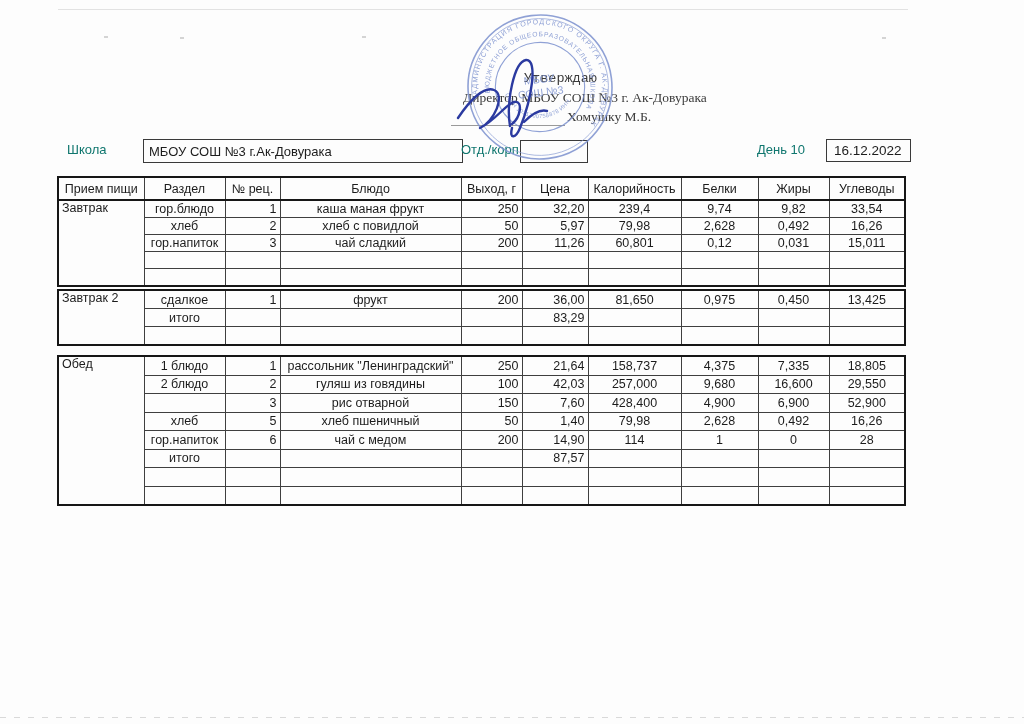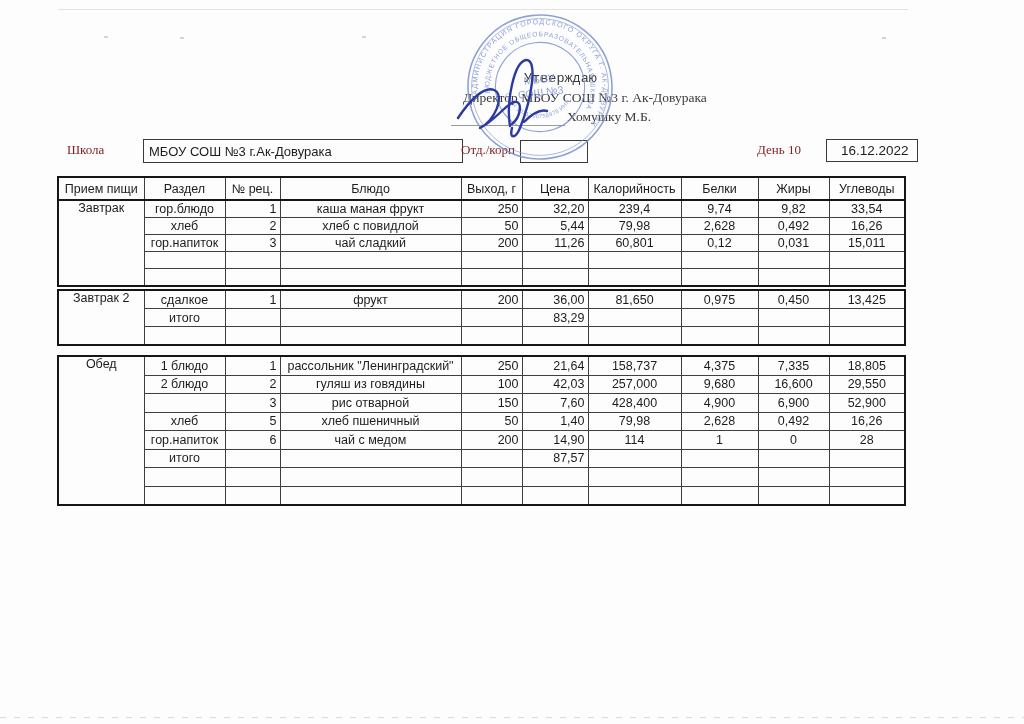--- a/index.html
+++ b/index.html
@@ -18,38 +18,38 @@
   .appr2{left:463px;top:90px;font-size:13.5px;}
   .appr3{left:567px;top:109px;font-size:13.5px;}
   .sig-underline{position:absolute;left:451px;top:125px;width:114px;height:1px;background:#9a9a9a;z-index:1;}
 
   
   .stamp{position:absolute;left:464px;top:11px;width:152px;height:152px;z-index:3;pointer-events:none;
     transform:rotate(-7deg);opacity:.85;}
   .signature{position:absolute;left:452px;top:48px;width:135px;height:100px;z-index:4;pointer-events:none;}
 
   
-  .lbl{position:absolute;font-size:13px;color:#7f1d1d;white-space:nowrap;z-index:1;font-family:Liberation Serif, serif;}
+  .lbl{position:absolute;font-size:13px;color:#0f766e;white-space:nowrap;z-index:1;}
   .vbox{position:absolute;border:1.5px solid #3a3a3a;background:transparent;z-index:1;
     font-size:13px;color:#1d1d1d;display:flex;align-items:center;white-space:nowrap;}
   .school-box{left:143px;top:139px;width:313px;height:22px;padding-left:5px;}
   .dept-box{left:520px;top:140px;width:66px;height:21px;}
-  .date-box{left:826px;top:139px;width:76px;height:21px;padding-left:14px;font-size:13.5px;}
+  .date-box{left:826px;top:139px;width:76px;height:21px;padding-left:7px;font-size:13.5px;}
 
   
   table.menu{position:absolute;left:57px;border-collapse:collapse;table-layout:fixed;
     width:847px;background:transparent;z-index:2;}
   table.menu th,table.menu td{border:1px solid #3f3f3f;font-family:"Liberation Sans",sans-serif;
     font-size:12.5px;color:#1c1c1c;padding:0 3px;overflow:hidden;white-space:nowrap;font-weight:normal;}
   table.menu{border:2px solid #161616;}
   table.menu thead th{height:21px;text-align:center;border-bottom:2px solid #161616;}
   .t1 td{height:16px;}
   .t2 td{height:17px;}
   .t3 td{height:17.5px;}
-  td.meal{vertical-align:top;text-align:center;padding-top:1px;}
+  td.meal{vertical-align:top;text-align:left;padding-top:1px;}
   td.ralign{text-align:right;}
   td.lalign{text-align:center;}
 </style>
 </head>
 <body>
 
 <div class="page">
 
   <div class="scan-line-top"></div>
   <div class="scan-line-bottom"></div>
@@ -142,21 +142,21 @@
         <td class="lalign">239,4</td>
         <td class="lalign">9,74</td>
         <td class="lalign">9,82</td>
         <td class="lalign">33,54</td>
       </tr>
       <tr>
         <td class="lalign">хлеб</td>
         <td class="ralign">2</td>
         <td class="lalign">хлеб с повидлой</td>
         <td class="ralign">50</td>
-        <td class="ralign">5,44</td>
+        <td class="ralign">5,97</td>
         <td class="lalign">79,98</td>
         <td class="lalign">2,628</td>
         <td class="lalign">0,492</td>
         <td class="lalign">16,26</td>
       </tr>
       <tr>
         <td class="lalign">гор.напиток</td>
         <td class="ralign">3</td>
         <td class="lalign">чай сладкий</td>
         <td class="ralign">200</td>

